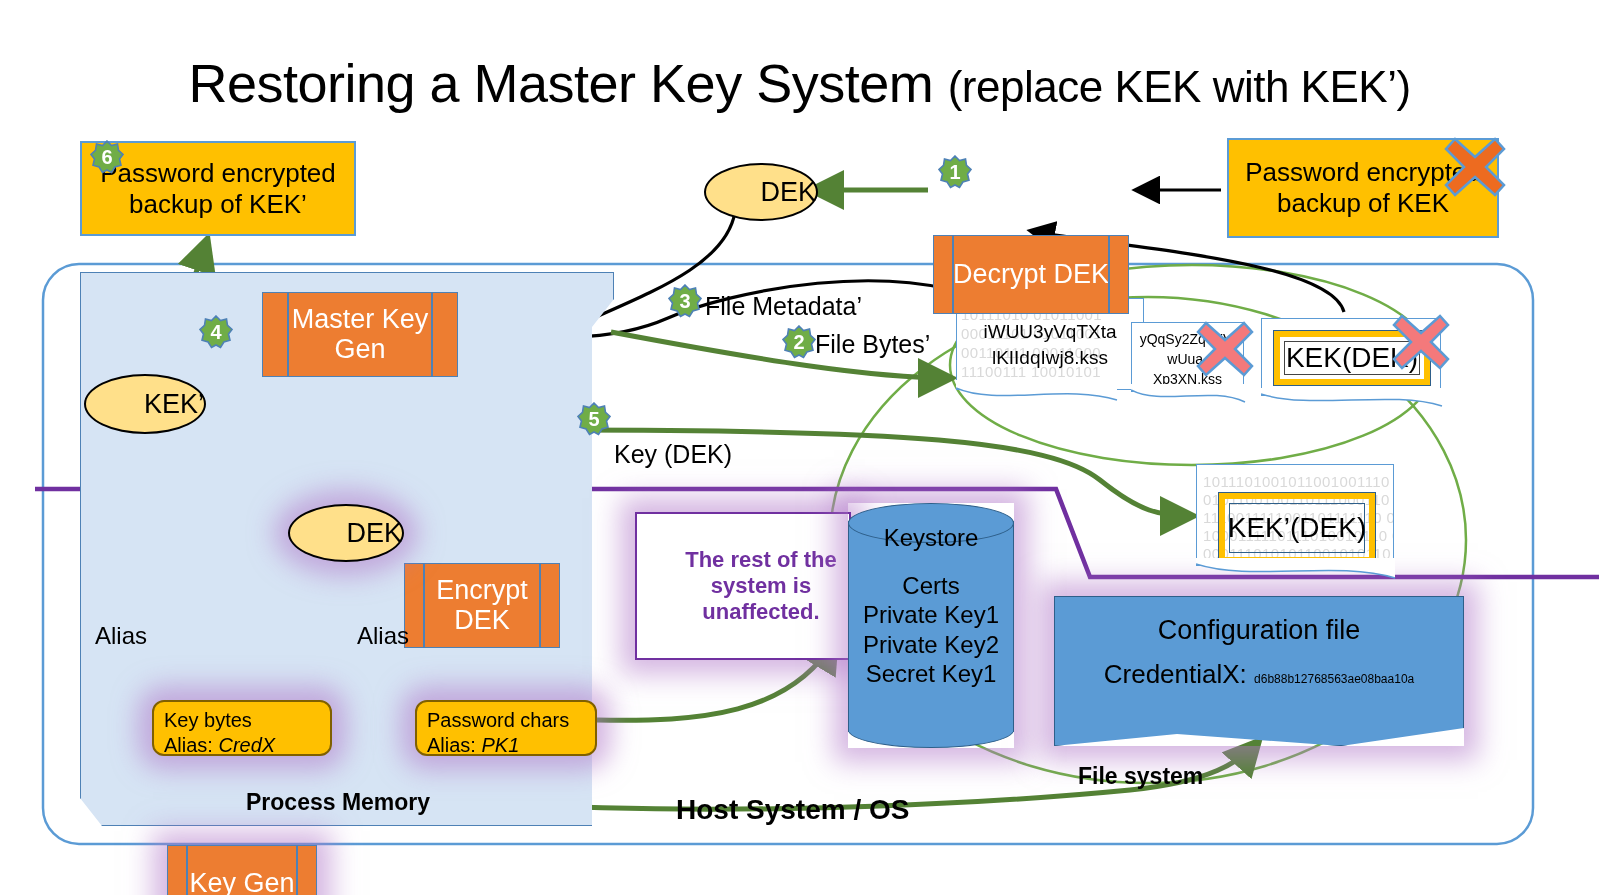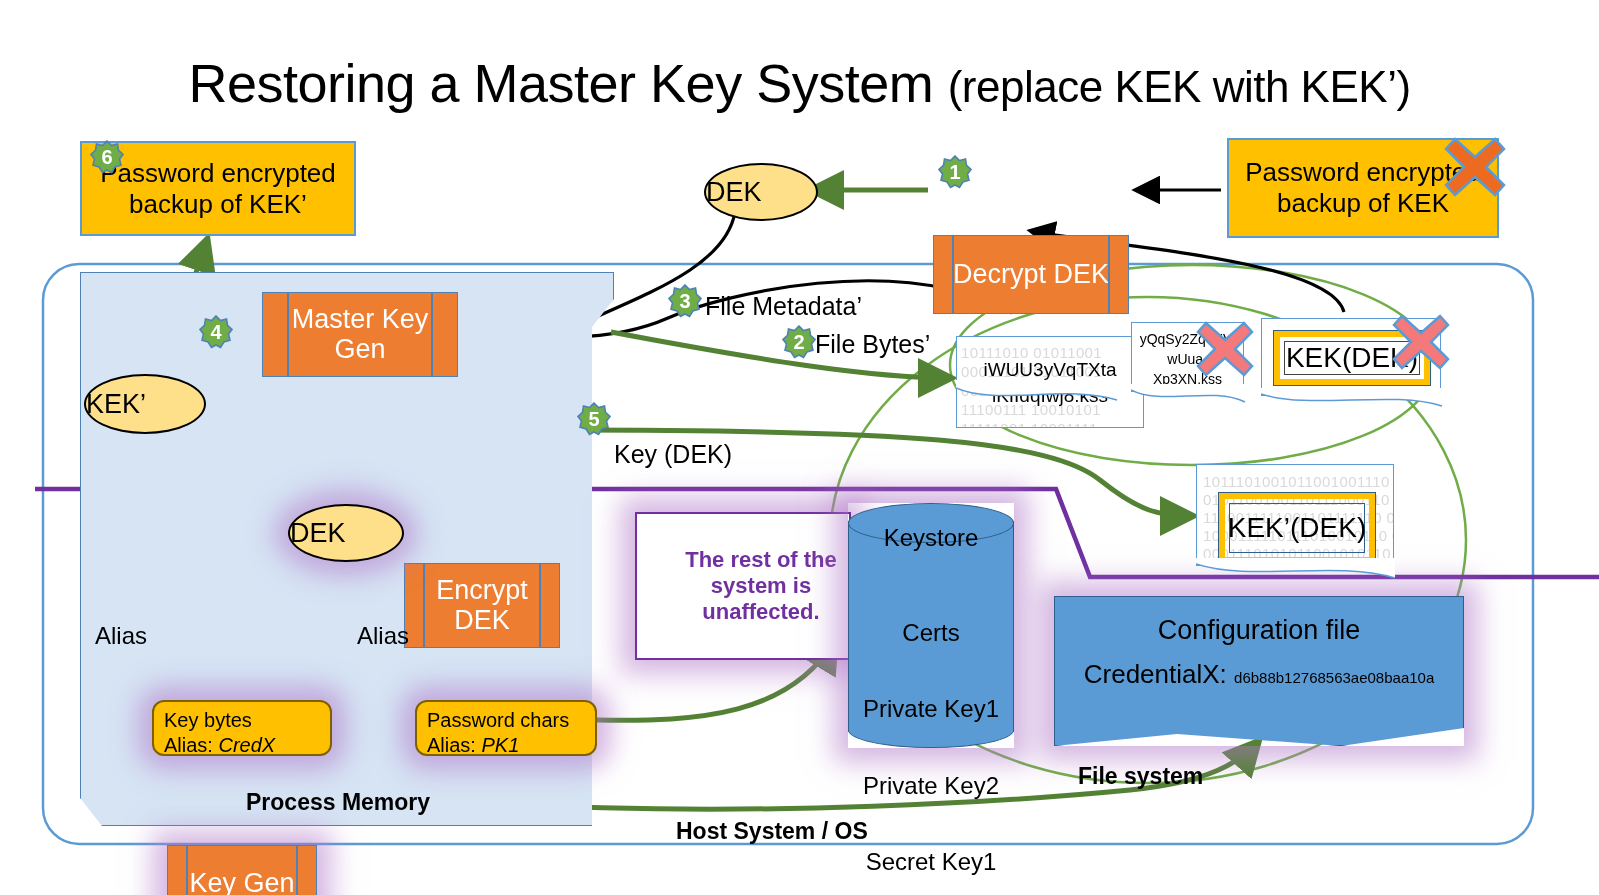--- a/index.html
+++ b/index.html
@@ -38,38 +38,38 @@
     text-align:left;
   }
   .orange{
     background:#ED7D31;border:1.5px solid #4E81B5;
     color:#fff;display:flex;align-items:center;justify-content:center;
     text-align:center;line-height:1.1;box-sizing:border-box;position:relative;
   }
   .orange .bar{position:absolute;top:0;bottom:0;width:2px;background:#4E81B5;}
   .ellipse{
     background:#FFE08A;border:2px solid #000;border-radius:50%;
-    display:flex;align-items:center;justify-content:flex-start;
+    display:flex;align-items:center;justify-content:flex-end;
     font-size:27px;
   }
   .glow{
     box-shadow:0 0 26px 14px rgba(176,120,200,0.55);
   }
 
   
   #proc-mem{
     left:80px;top:272px;width:532px;height:552px;
     background:#D6E4F4;border:1.5px solid #4E81B5;
     clip-path:polygon(0 0, 100% 0, 100% 27px, calc(100% - 22px) 55px, calc(100% - 22px) 100%, 22px 100%, 0 calc(100% - 28px));
     z-index:2;
   }
   #proc-mem-label{
     left:246px;top:789px;font-size:23px;font-weight:bold;z-index:30;
   }
-  #host-label{left:676px;top:818px;font-size:23px;font-weight:bold;z-index:30;}
+  #host-label{left:676px;top:794px;font-size:28px;font-weight:bold;z-index:30;}
   #fs-label{left:1078px;top:763px;font-size:23px;font-weight:bold;z-index:30;}
 
   
   .page{
     background:#fff;border:1.5px solid #5B9BD5;box-sizing:border-box;
     position:absolute;overflow:hidden;
   }
   .page .bits{
     position:absolute;left:4px;top:6px;right:2px;
     color:#D9D9D9;font-size:15px;line-height:19px;letter-spacing:0.4px;
@@ -118,33 +118,33 @@
     position:absolute;left:0;top:0;width:100%;height:40px;
     background:#5B9BD5;border:1.5px solid #2E5F8A;border-radius:50%;box-sizing:border-box;
   }
   #keystore .bot{
     position:absolute;left:0;bottom:0;width:100%;height:36px;
     background:#5B9BD5;border:1.5px solid #2E5F8A;border-radius:50%;box-sizing:border-box;
   }
   #keystore .txt{
     position:absolute;left:0;top:0;width:100%;height:100%;
     display:flex;flex-direction:column;align-items:center;
-    font-size:24px;line-height:1.23;padding-top:20px;box-sizing:border-box;gap:47px;
+    font-size:24px;line-height:1.23;padding-top:20px;box-sizing:border-box;
   }
   #keystore .txt .ks-title{margin-bottom:18px;}
 
   
   #configfile{
     left:1054px;top:596px;width:410px;height:150px;z-index:25;
     background:#5B9BD5;border:1.5px solid #2E5F8A;box-sizing:border-box;
     clip-path:polygon(0 0,100% 0,100% 88%, 70% 100%, 30% 92%, 0 100%);
   }
   #configfile .c1{position:absolute;left:0;right:0;top:18px;text-align:center;font-size:27px;}
   #configfile .c2{position:absolute;left:0;right:0;top:62px;text-align:center;font-size:26px;white-space:nowrap;}
-  #configfile .c2 .hash{font-size:15px;}
+  #configfile .c2 .hash{font-size:12px;}
 
   
   .kekframe{
     position:absolute;border:6px solid #FFC000;background:#fff;
     box-sizing:border-box;display:flex;align-items:center;justify-content:center;
     outline:1.5px solid #2E5F8A;
   }
   .kekframe .inner{
     border:1.5px solid #444;width:calc(100% - 10px);height:calc(100% - 10px);
     display:flex;align-items:center;justify-content:center;background:#fff;
@@ -289,21 +289,21 @@
 
   <div class="abs glow" style="left:1054px;top:596px;width:410px;height:150px;z-index:24;"></div>
   <div class="abs" id="configfile">
     <div class="c1">Configuration file</div>
     <div class="c2">
       <span>CredentialX:</span>
       <span class="hash">d6b88b12768563ae08baa10a</span>
     </div>
   </div>
 
-  <div class="page" style="left:956px;top:298px;width:188px;height:92px;z-index:28;margin-top:38px;">
+  <div class="page" style="left:956px;top:298px;width:188px;height:92px;z-index:28;">
     <div class="bits">
       <div>10111010 01011001</div>
       <div>00011101 01011001</div>
       <div>00110111 00011000</div>
       <div>11100111 10010101</div>
       <div>11111001 10001111</div>
     </div>
     <div class="fname" style="top:22px;font-size:19px;">iWUU3yVqTXta</div>
     <div class="fname" style="top:48px;font-size:19px;">lKIIdqIwj8.kss</div>
   </div>

